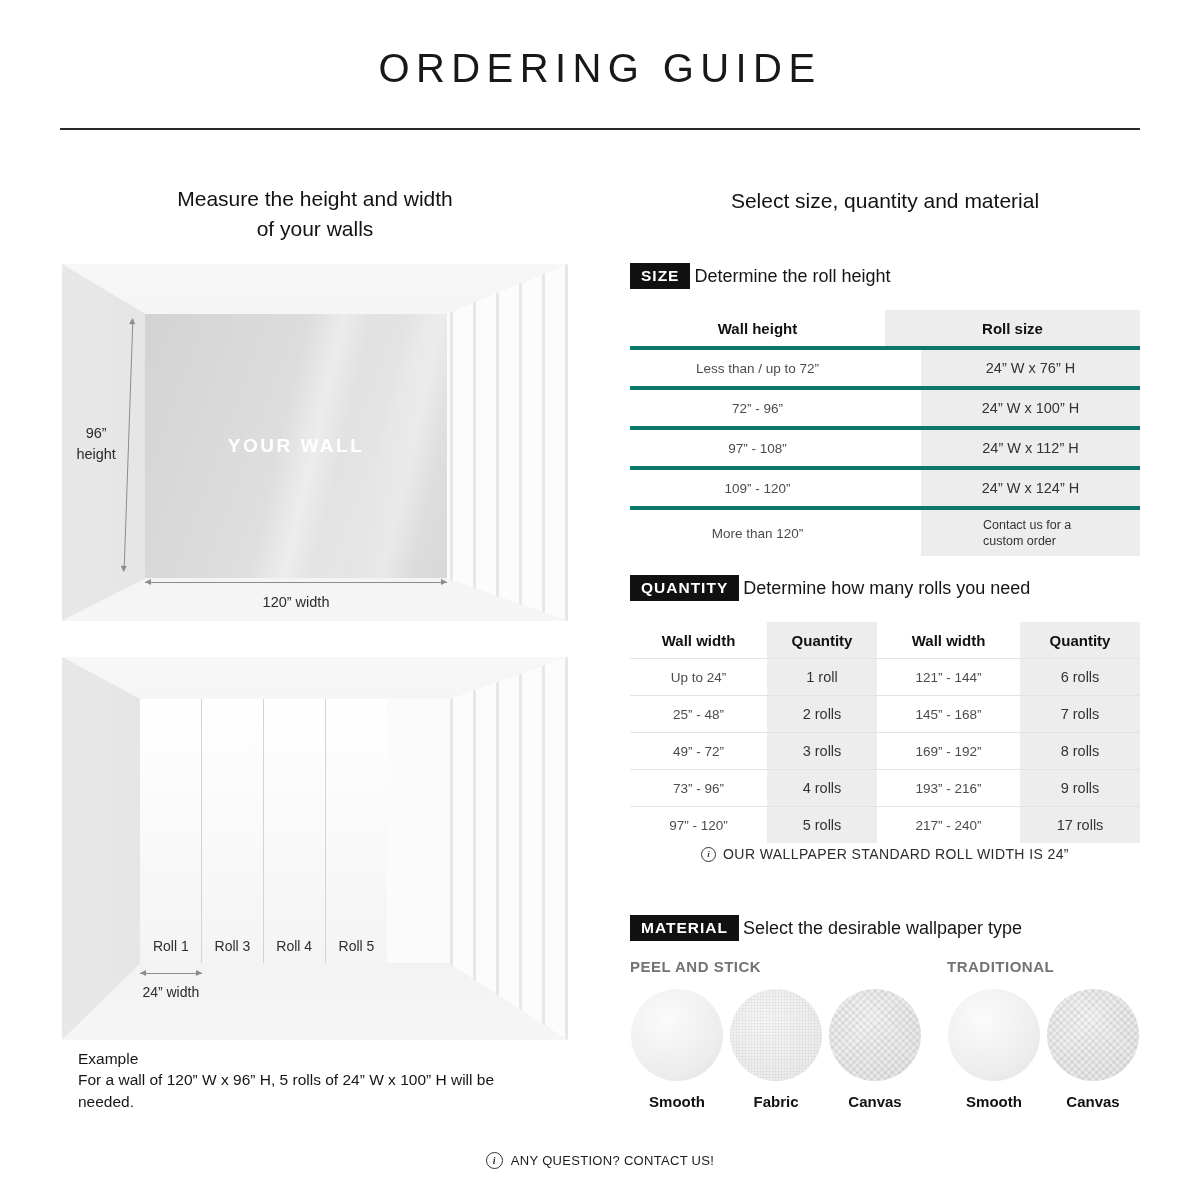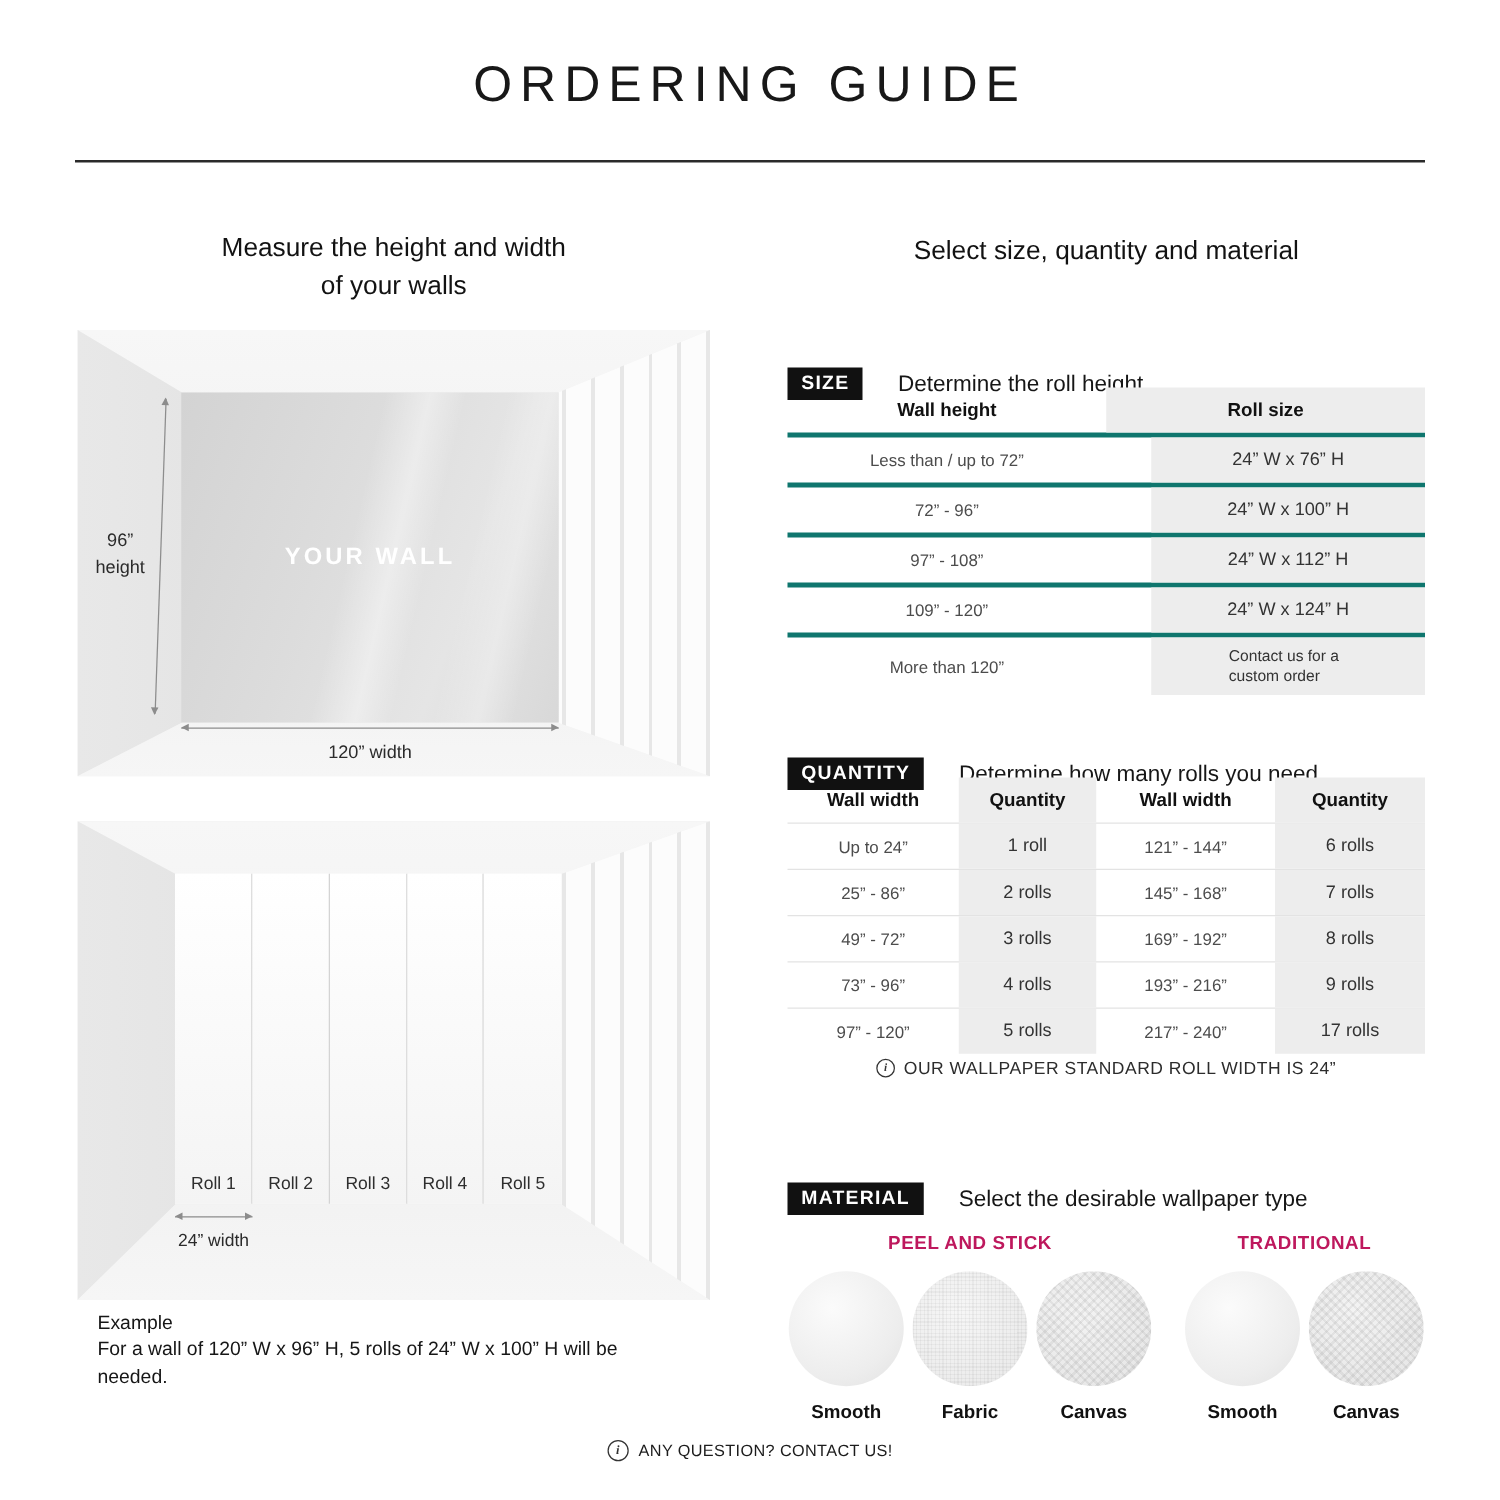--- a/index.html
+++ b/index.html
@@ -76,21 +76,21 @@
              font-size:14.5px;color:#2b2b2b;z-index:3;}
   #r2-hdim{left:15.5%;width:12.2%;top:82.5%;}
   #r2-wlabel{position:absolute;left:10.5%;width:22%;top:85.5%;text-align:center;
              font-size:14px;color:#2b2b2b;z-index:3;}
 
   
   .example{position:absolute;left:78px;top:1048px;width:460px;font-size:15.5px;
            line-height:1.38;color:#161616;}
 
   
-  .section-head{position:absolute;left:630px;display:flex;align-items:center;gap:28px;margin-top:31px;}
+  .section-head{position:absolute;left:630px;display:flex;align-items:center;gap:4px;}
   #size-head{top:263px;} #qty-head{top:575px;} #mat-head{top:915px;}
   .badge{background:#111111;color:#ffffff;font-weight:700;font-size:15.5px;
          letter-spacing:1px;padding:4px 11px;}
   .section-sub{font-size:18px;color:#161616;}
 
   .gray{background:#ededed;}
   .cell{display:flex;align-items:center;justify-content:center;}
   .head{font-weight:700;font-size:15px;color:#111111;}
 
   .size-table{position:absolute;left:630px;top:310px;width:510px;}
@@ -114,22 +114,22 @@
   .info-icon{width:15px;height:15px;border:1.2px solid #333;border-radius:50%;
              display:inline-flex;align-items:center;justify-content:center;
              color:#333;flex:0 0 auto;}
   .info-icon::before{content:"i";font-family:"Liberation Serif",serif;
              font-style:italic;font-weight:700;font-size:10px;}
   .info-icon.small{width:13px;height:13px;}
   .info-icon.small::before{font-size:9px;}
 
   .mat-groups{position:absolute;left:630px;top:958px;width:510px;display:flex;
               justify-content:space-between;}
-  .group-title{text-align:center;font-weight:700;font-size:15px;letter-spacing:0.5px;
-               margin-bottom:14px;color:#be185d;margin-top:28px;}
+  .group-title{text-align:left;font-weight:700;font-size:15px;letter-spacing:0.5px;
+               margin-bottom:14px;color:#737373;}
   .swatch-row{display:flex;gap:5px;}
   .swatch{display:flex;flex-direction:column;align-items:center;width:94px;}
   .circle{width:92px;height:92px;border-radius:50%;}
   .tex-smooth{background:radial-gradient(circle at 38% 32%,#fbfbfb,#ededed 65%,#e1e1e1);}
   .tex-fabric{background:repeating-linear-gradient(0deg,rgba(0,0,0,0.04) 0 1px,rgba(0,0,0,0) 1px 3px),
               repeating-linear-gradient(90deg,rgba(0,0,0,0.04) 0 1px,rgba(0,0,0,0) 1px 3px),
               radial-gradient(circle at 40% 35%,#f6f6f6,#e8e8e8);}
   .tex-canvas{background:repeating-linear-gradient(45deg,rgba(0,0,0,0.055) 0 2px,rgba(0,0,0,0) 2px 5px),
               repeating-linear-gradient(-45deg,rgba(0,0,0,0.055) 0 2px,rgba(0,0,0,0) 2px 5px),
               radial-gradient(circle at 40% 35%,#f3f3f3,#e4e4e4);}
@@ -174,23 +174,20 @@
   <div class="room" id="room2">
     <div class="layer r2-ceiling"></div>
     <div class="layer r2-left"></div>
     <div class="layer r2-floor"></div>
     <div class="layer r2-windows"></div>
     <div class="r2-wall">
       <div class="roll-panel">
         <span class="roll-label">Roll 1</span>
         </div>
       <div class="roll-panel">
-        <span class="roll-label">Roll 2</span>
-        </div>
-      <div class="roll-panel">
         <span class="roll-label">Roll 3</span>
         </div>
       <div class="roll-panel">
         <span class="roll-label">Roll 4</span>
         </div>
       <div class="roll-panel">
         <span class="roll-label">Roll 5</span>
         </div>
     </div>
     <div class="h-dim" id="r2-hdim"></div>
@@ -246,21 +243,21 @@
       <div class="cell head">Wall width</div>
       <div class="cell head gray">Quantity</div>
     </div>
     <div class="qty-row">
       <div class="cell w">Up to 24”</div>
       <div class="cell q gray">1 roll</div>
       <div class="cell w">121” - 144”</div>
       <div class="cell q gray">6 rolls</div>
     </div>
     <div class="qty-row">
-      <div class="cell w">25” - 86”</div>
+      <div class="cell w">25” - 48”</div>
       <div class="cell q gray">2 rolls</div>
       <div class="cell w">145” - 168”</div>
       <div class="cell q gray">7 rolls</div>
     </div>
     <div class="qty-row">
       <div class="cell w">49” - 72”</div>
       <div class="cell q gray">3 rolls</div>
       <div class="cell w">169” - 192”</div>
       <div class="cell q gray">8 rolls</div>
     </div>

